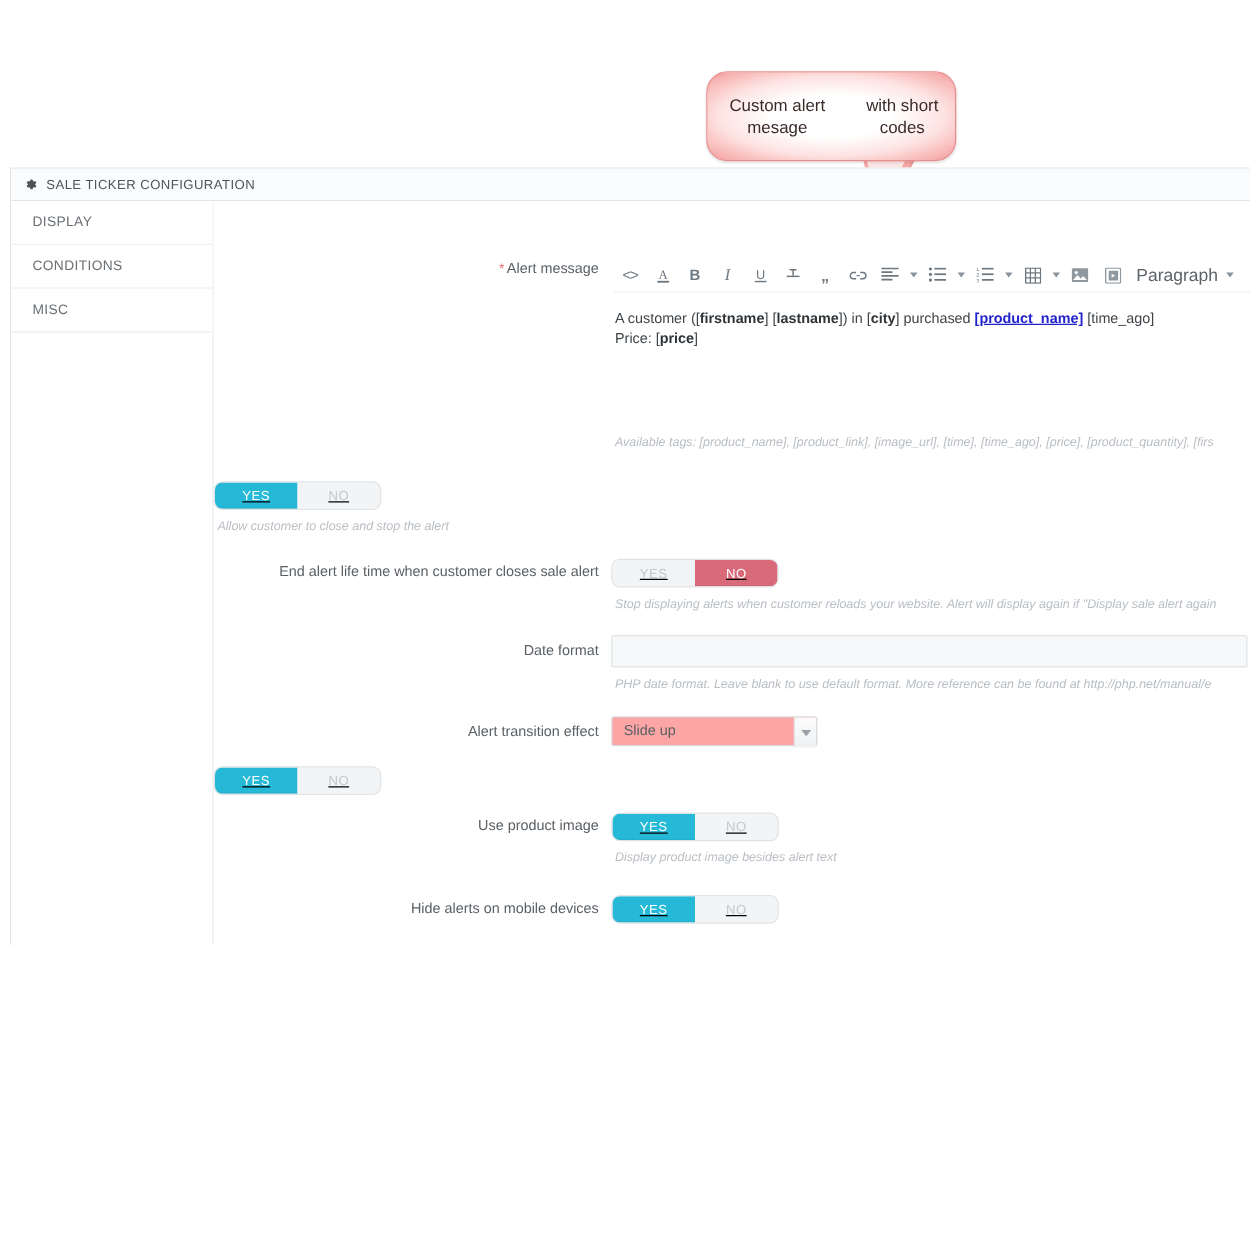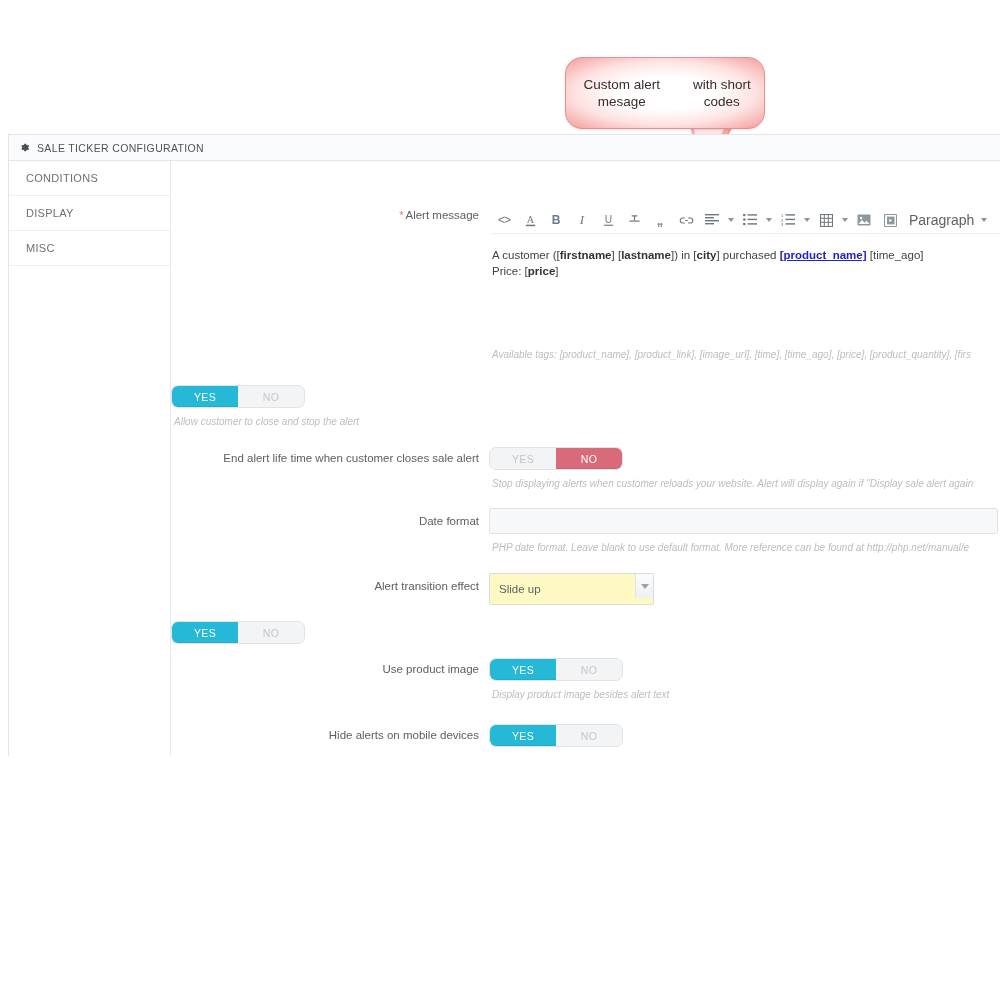--- a/index.html
+++ b/index.html
@@ -161,20 +161,21 @@
 
   
   .toggle {
     display: inline-flex;
     width: 134px;
     height: 23px;
     border-radius: 7px;
     overflow: hidden;
     border: 1px solid #e0e3e6;
     background: #f2f3f5;
+    text-decoration: underline;
   }
   .toggle > span {
     flex: 1 1 50%;
     display: flex; align-items: center; justify-content: center;
     font-size: 10.5px;
     letter-spacing: .4px;
     cursor: pointer;
     color: #c2c7cc;
     background: #f3f4f6;
   }
@@ -197,23 +198,23 @@
     font-size: 11.5px;
     color: #55595e;
     padding: 0 8px;
     font-family: "Liberation Sans", sans-serif;
     outline: none;
   }
 
   
   .select-wrap {
     position: relative;
-    width: 165px; height: 32px;
+    width: 165px; height: 24px;
     border: 1px solid #d9dcdf;
-    background: #fef9c3;
+    background: #fca5a5;
     border-radius: 2px;
     display: flex; align-items: center;
     cursor: pointer;
   }
   .select-value { font-size: 11.5px; color: #5b6065; padding-left: 9px; }
   .select-arrow {
     position: absolute; right: 0; top: 0;
     width: 18px; height: 24px;
     background: linear-gradient(#fcfcfd,#eef0f2);
     border-left: 1px solid #e2e5e8;
@@ -294,24 +295,24 @@
           <path d="M14.4 9.3l-1.1-.6c.1-.4.1-.9 0-1.4l1.1-.6a.5.5 0 0 0 .2-.6l-.9-1.6a.5.5 0 0 0-.6-.2l-1.2.4a5 5 0 0 0-1.2-.7l-.2-1.2a.5.5 0 0 0-.5-.4H8.1a.5.5 0 0 0-.5.4l-.2 1.2c-.4.2-.8.4-1.2.7l-1.2-.4a.5.5 0 0 0-.6.2l-.9 1.6a.5.5 0 0 0 .2.6l1.1.6c-.1.5-.1 1 0 1.4l-1.1.6a.5.5 0 0 0-.2.6l.9 1.6c.1.2.4.3.6.2l1.2-.4c.4.3.8.5 1.2.7l.2 1.2c0 .2.2.4.5.4h1.9c.2 0 .4-.2.5-.4l.2-1.2c.4-.2.8-.4 1.2-.7l1.2.4c.2.1.5 0 .6-.2l.9-1.6a.5.5 0 0 0-.2-.6z"></path>
         </svg>
       </span>
       <span class="panel-title">SALE TICKER CONFIGURATION</span>
     </div>
 
     <div class="panel-body">
 
       <div class="sidebar">
         <div class="side-item">
+          <span>DISPLAY</span>
+        </div>
+        <div class="side-item">
           <span>CONDITIONS</span>
-        </div>
-        <div class="side-item">
-          <span>DISPLAY</span>
         </div>
         <div class="side-item">
           <span>MISC</span>
         </div>
       </div>
 
       <div class="content">
 
         <div class="form-row" style="margin-top:47px;">
           <div class="form-label">

